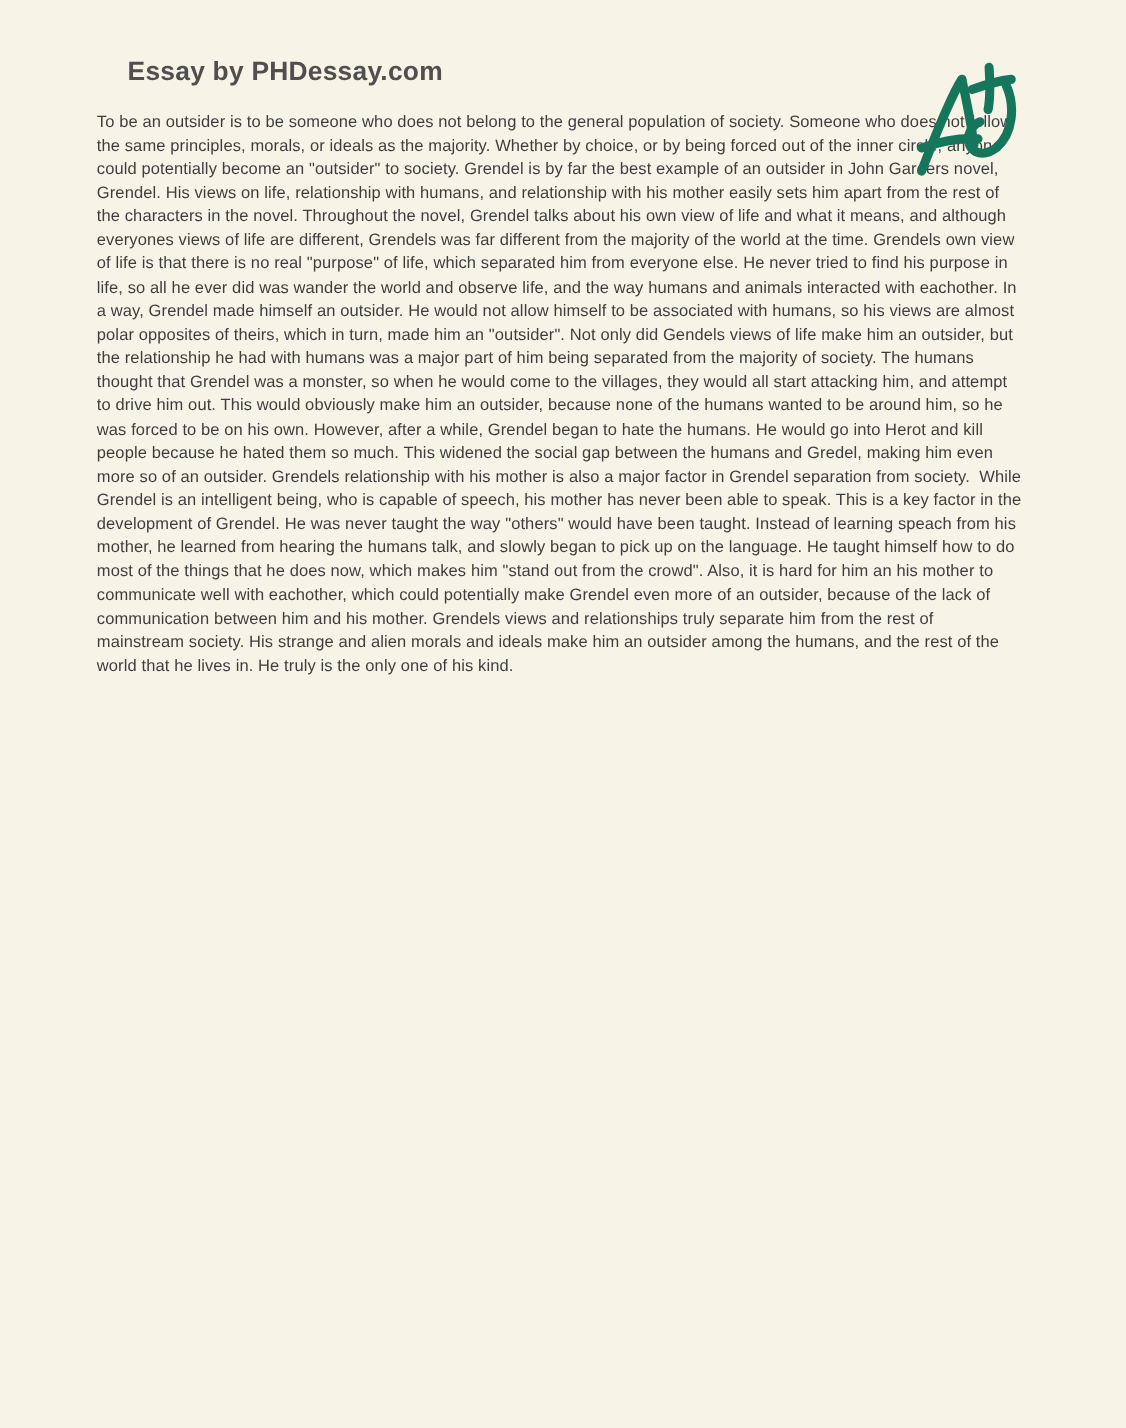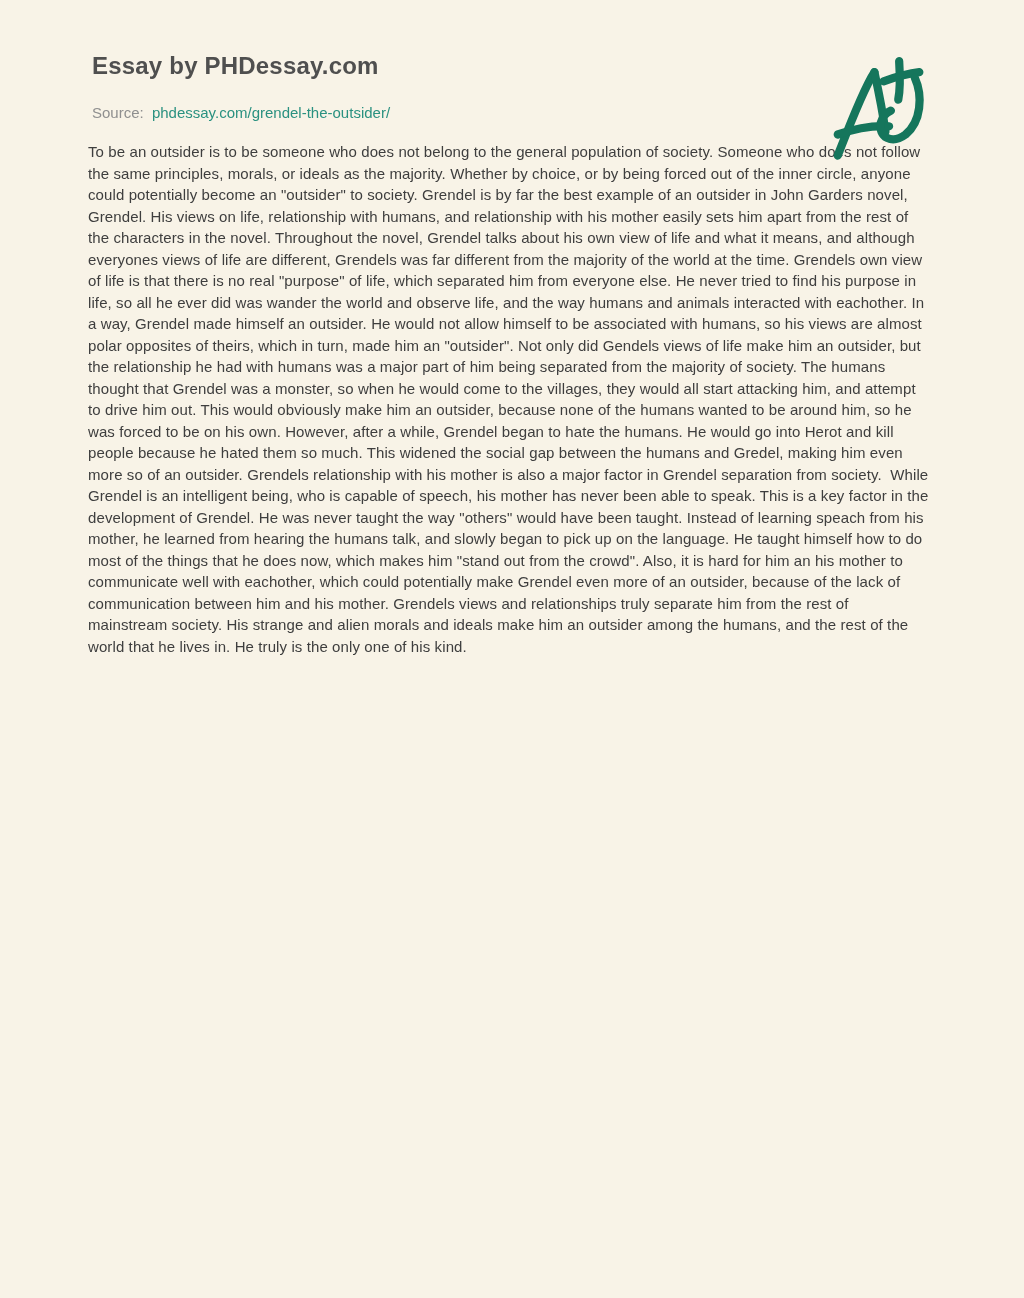--- a/index.html
+++ b/index.html
@@ -8,21 +8,21 @@
     font-family: "Liberation Sans", sans-serif;
   }
   .page {
     position: relative;
     width: 1024px;
     height: 1298px;
     background: #f8f3e7;
     overflow: hidden;
   }
   .header {
-    padding: 52px 96px 0 92px;
+    padding: 52px 96px 0 116px;
   }
   .site-title {
     font-size: 24px;
     font-weight: 700;
     color: #4f4f4f;
     letter-spacing: 0.2px;
   }
   .source-line {
     margin-top: 24px;
     font-size: 15px;
@@ -58,24 +58,20 @@
     white-space: pre-wrap;
   }
 </style>
 </head>
 <body>
 
 <div class="page">
 
   <div class="header">
     <div class="site-title">Essay by PHDessay.com</div>
-    <div class="source-line">
-      <span>Source:</span>
-      <a href="#" class="source-link">phdessay.com/grendel-the-outsider/</a>
-    </div>
   </div>
 
   <div class="logo">
     <svg viewBox="0 0 110 120" width="102" height="110" aria-hidden="true">
       <g stroke="#15765c" stroke-width="9" fill="none" stroke-linecap="round" stroke-linejoin="round">
 
         <path d="M10,113 C22,82 38,40 50,22"></path>
 
         <path d="M50,22 C55,45 60,72 62,87"></path>
 

